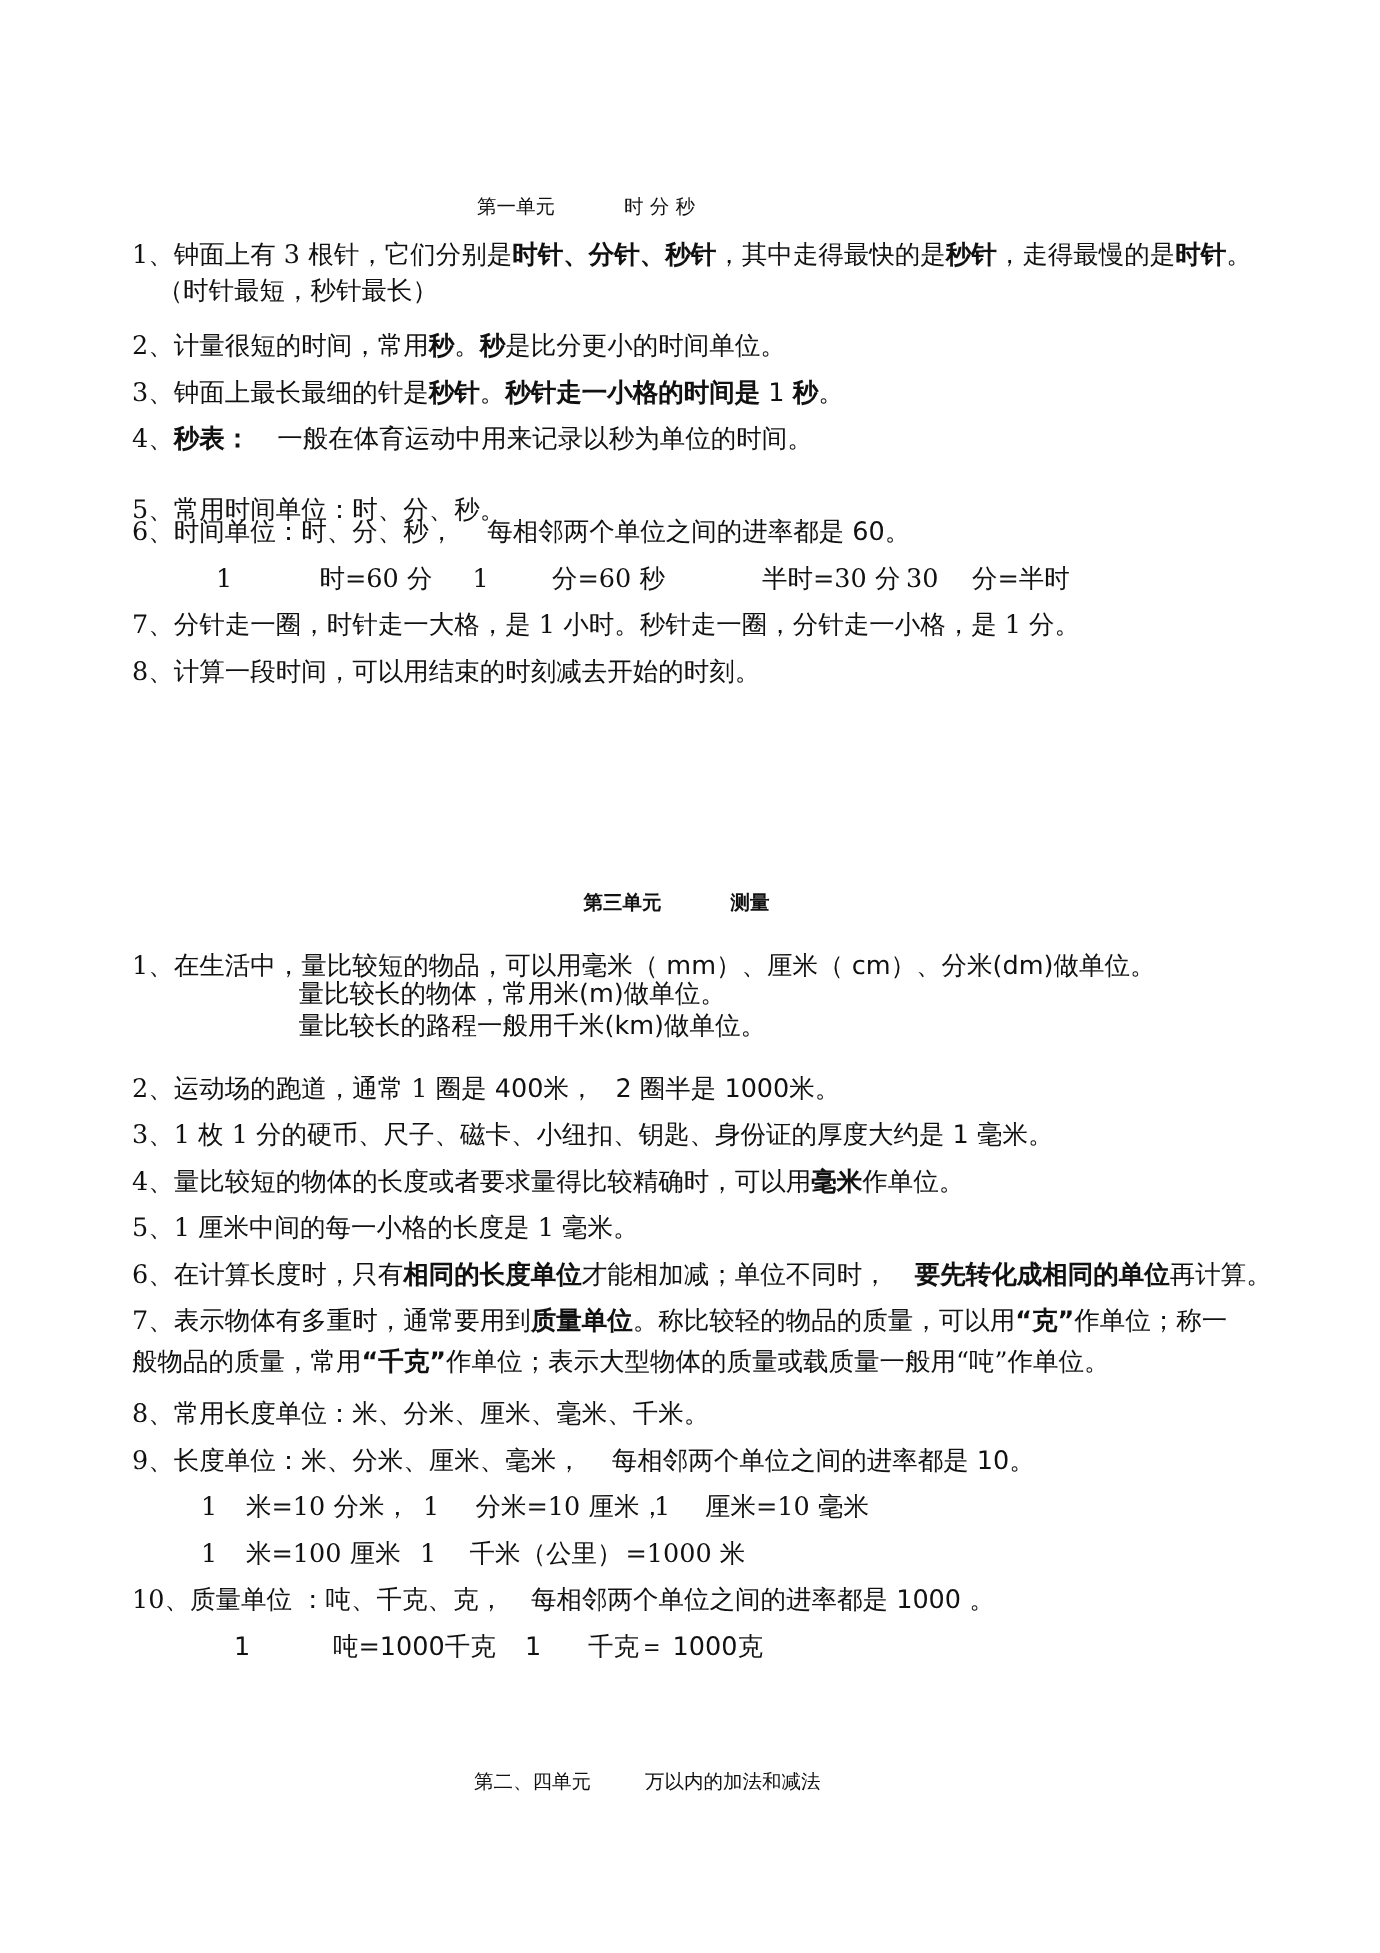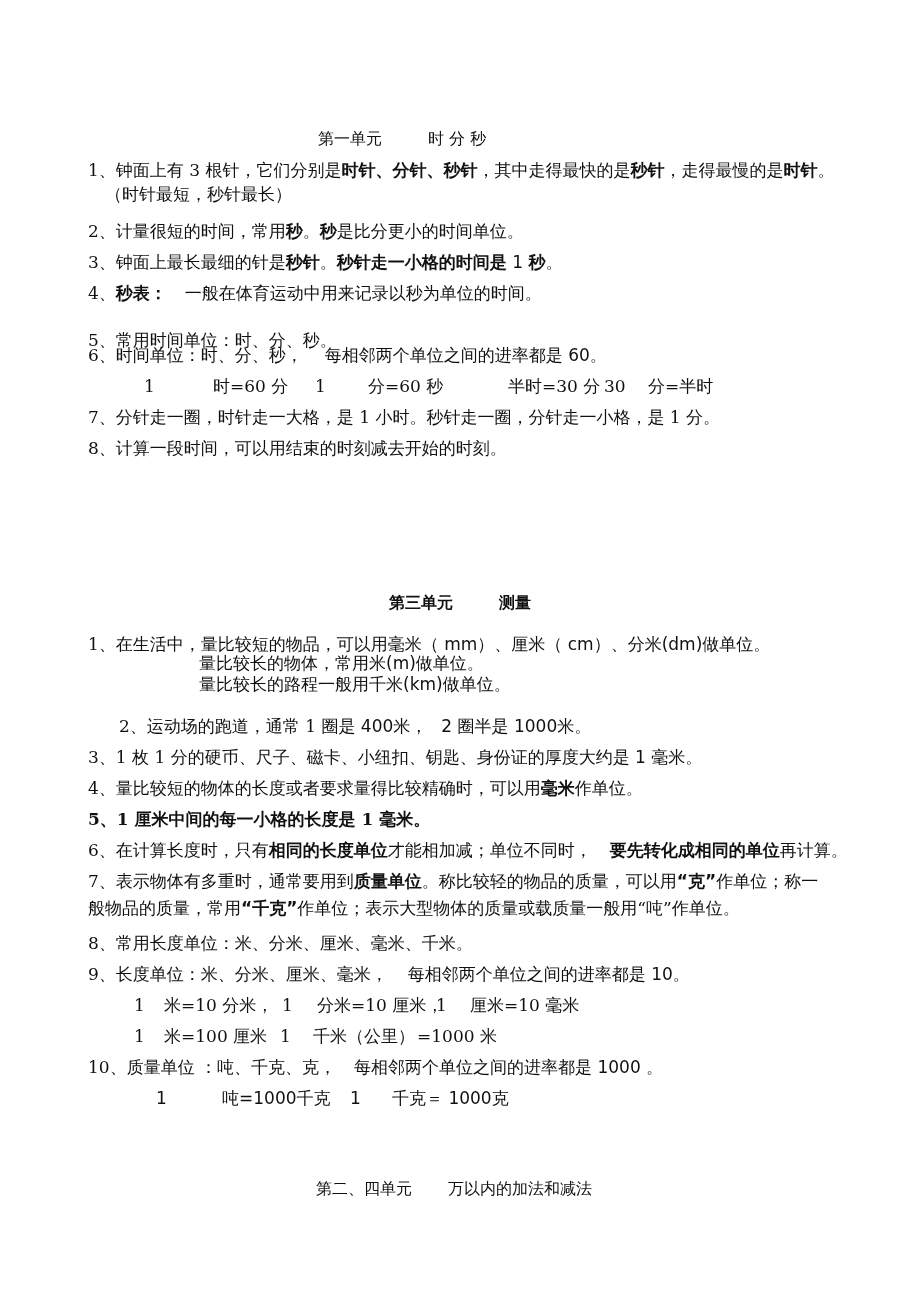--- a/index.html
+++ b/index.html
@@ -2,21 +2,21 @@
 <html><head>
 <meta charset="utf-8">
 <style>
   html, body { margin: 0; padding: 0; background: #ffffff; }
   body {
     width: 920px; height: 1302px; position: relative; overflow: hidden;
     font-family: "DejaVu Serif", "Liberation Serif", serif;
     color: #111111; font-size: 15px;
   }
   .line { position: absolute; white-space: nowrap; line-height: 20px; font-size: 17px; }
-  .title { font-family: "DejaVu Sans", "Liberation Sans", sans-serif; font-size: 16px; }
+  .title { font-family: "DejaVu Sans", "Liberation Sans", sans-serif; font-size: 13px; }
   .b { font-family: "DejaVu Sans", "Liberation Sans", sans-serif; font-weight: bold; }
   .sans { font-family: "DejaVu Sans", "Liberation Sans", sans-serif; }
   .gap { display: inline-block; }
 </style>
 </head>
 <body>
 
 <div class="line title" style="top:129px; left:318px;">
   <span>第一单元</span><span class="gap" style="width:46px"></span><span>时 分 秒</span>
 </div>
@@ -67,33 +67,33 @@
 <div class="line" style="top:634px; left:88px;text-align:center;">
   <span>1、在生活中，量比较短的物品，可以用</span><span class="sans">毫米</span><span class="sans">（ mm）、</span><span class="sans">厘米</span><span class="sans">（ cm）、</span><span class="sans">分米</span><span class="sans">(dm)做单位。</span>
 </div>
 <div class="line" style="top:653px; left:199px;">
   <span>量比较长的物体，常用</span><span class="sans">米</span><span class="sans">(m)做单位。</span>
 </div>
 <div class="line" style="top:674px; left:199px;">
   <span>量比较长的路程一般用</span><span class="sans">千米</span><span class="sans">(km)做单位。</span>
 </div>
 
-<div class="line" style="top:716px; left:88px;margin-left:31px;">
+<div class="line" style="top:716px; left:88px;">
   <span>2、运动场的跑道，通常 1 </span><span class="sans">圈是 400米，</span><span class="gap" style="width:14px"></span><span class="sans">2 </span><span class="sans">圈半是 1000米</span><span>。</span>
 </div>
 
 <div class="line" style="top:747px; left:88px;">
   <span>3、1 枚 1 分的硬币、尺子、磁卡、小纽扣、钥匙、身份证的厚度大约是 </span><span class="sans">1 毫米</span><span>。</span>
 </div>
 
 <div class="line" style="top:778px; left:88px;">
   <span>4、量比较短的物体的长度或者要求量得比较精确时，可以用</span><span class="b">毫米</span><span>作单位。</span>
 </div>
 
-<div class="line" style="top:809px; left:88px;font-weight:bold;">5、1 厘米中间的每一小格的长度是 1 毫米。</div>
+<div class="line" style="top:809px; left:88px;">5、1 厘米中间的每一小格的长度是 1 毫米。</div>
 
 <div class="line" style="top:840px; left:88px;">
   <span>6、在计算长度时，只有</span><span class="b">相同的长度单位</span><span>才能相加减；单位不同时，</span><span class="gap" style="width:18px"></span><span class="b">要先转化成相同的单位</span><span>再计算。</span>
 </div>
 
 <div class="line" style="top:871px; left:88px;">
   <span>7、表示物体有多重时，通常要用到</span><span class="b">质量单位</span><span>。称比较轻的物品的质量，可以用</span><span class="b">“克”</span><span>作单位；称一</span>
 </div>
 <div class="line" style="top:898px; left:88px;">
   <span>般物品的质量，常用</span><span class="b">“千克”</span><span>作单位；表示大型物体的质量或载质量一般用“吨”作单位。</span>

